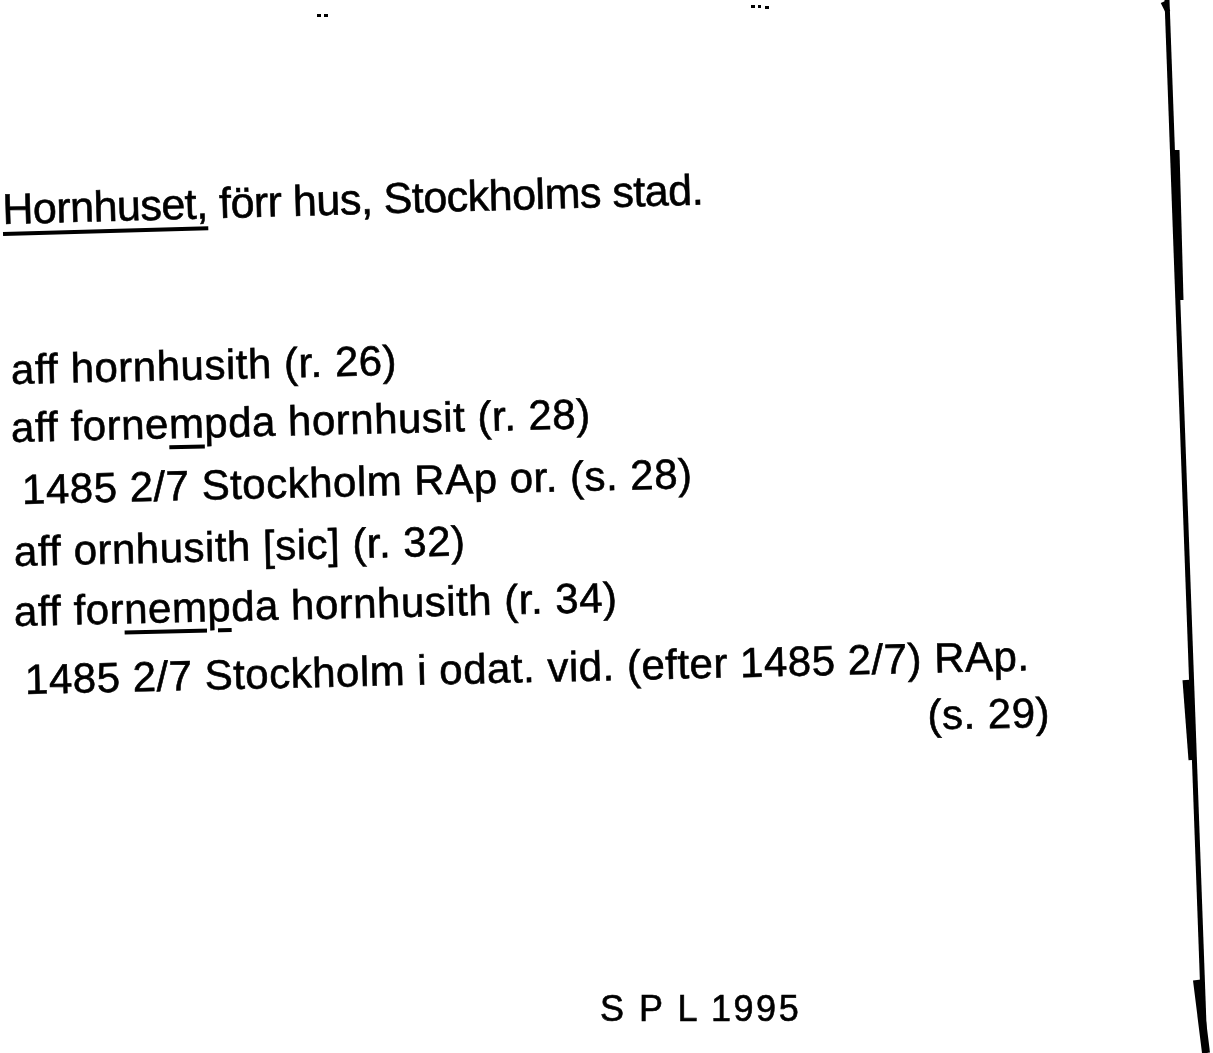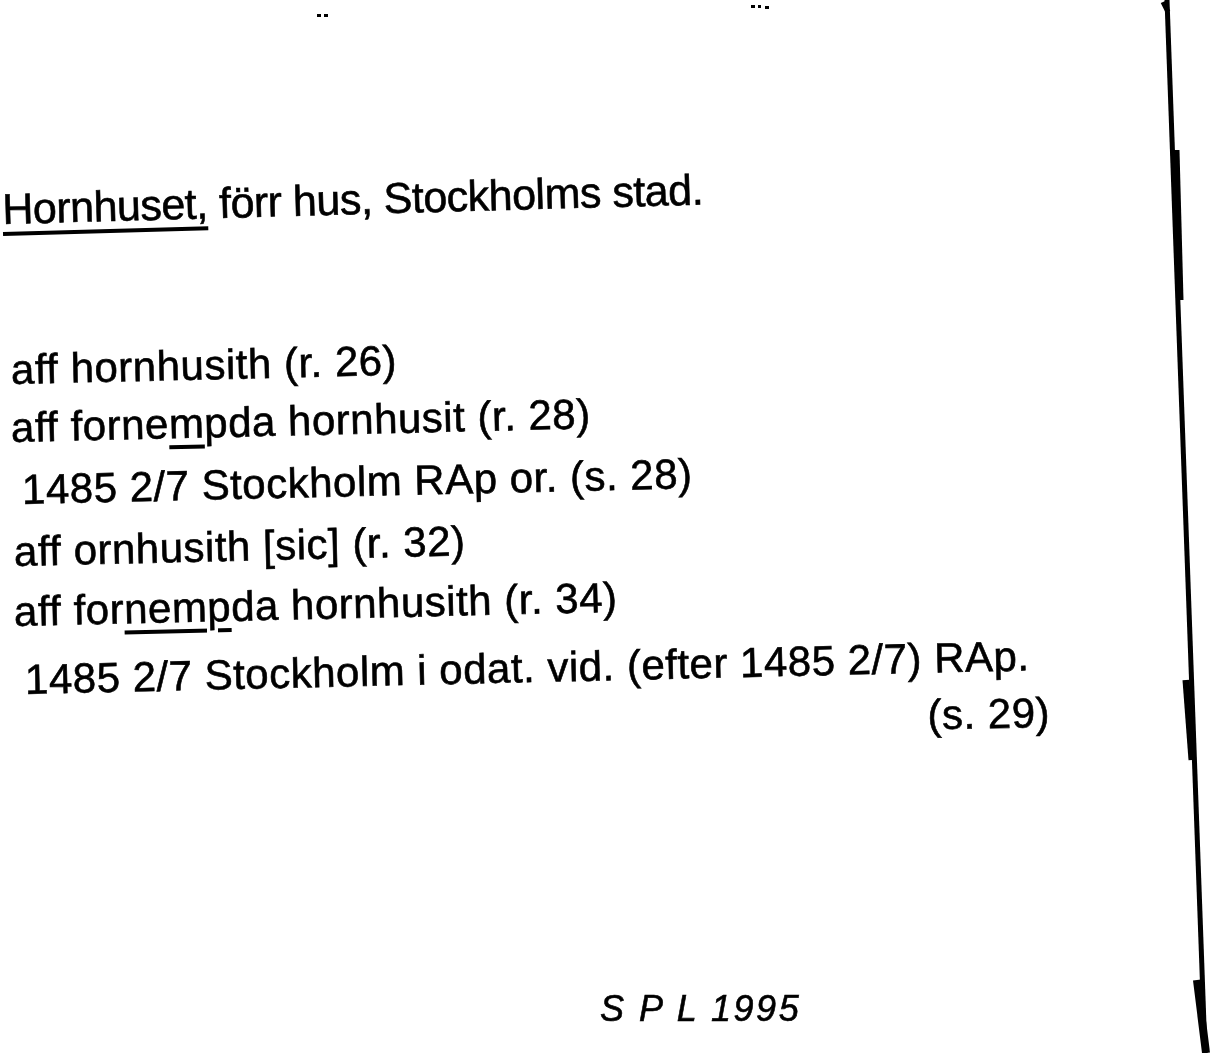--- a/index.html
+++ b/index.html
@@ -70,21 +70,20 @@
     transform-origin: right center;
   }
   .footer-stamp {
     position: absolute;
     left: 600px;
     top: 991px;
     font-size: 36px;
     line-height: 1.0;
     letter-spacing: 2.5px;
     white-space: nowrap;
-    font-style: italic;
   }
   .edge-svg {
     position: absolute;
     left: 0;
     top: 0;
     width: 1213px;
     height: 1053px;
     pointer-events: none;
   }
   .speckle {

